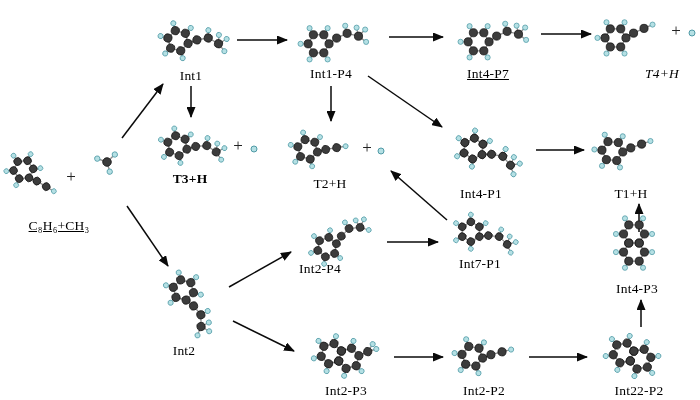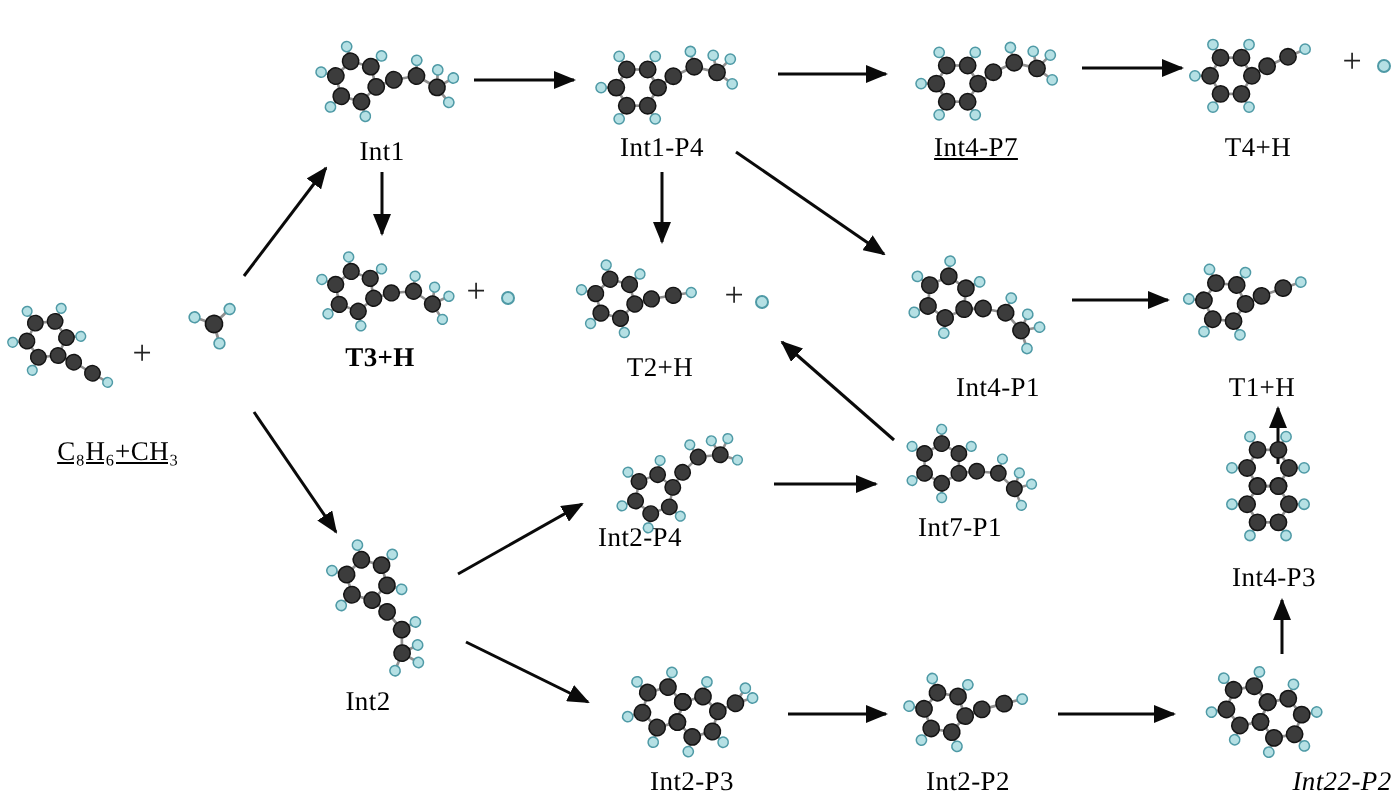--- a/index.html
+++ b/index.html
@@ -678,32 +678,32 @@
           <circle cx="9.599999999999996" cy="-19" r="2.7" fill="#b5e0e4" stroke="#4f9aa6" stroke-width="0.8"></circle>
           <circle cx="26.05448267190434" cy="-9.499999999999993" r="2.7" fill="#b5e0e4" stroke="#4f9aa6" stroke-width="0.8"></circle>
         </g>
       </svg>
     </div>
   <div id="labels">
       <div class="node-label" style="left: 59px; top: 226px; text-decoration: underline;">C₈H₆+CH₃</div>
       <div class="node-label" style="left: 191px; top: 76px; text-align: right;">Int1</div>
       <div class="node-label" style="left: 331px; top: 74px;">Int1-P4</div>
       <div class="node-label" style="left: 488px; top: 74px; text-decoration: underline;">Int4-P7</div>
-      <div class="node-label" style="left: 629px; top: 74px;">T4+H</div>
+      <div class="node-label" style="left: 662px; top: 74px; font-style: italic;">T4+H</div>
       <div class="node-label" style="left: 190px; top: 179px; font-weight: bold;">T3+H</div>
       <div class="node-label" style="left: 330px; top: 184px;">T2+H</div>
-      <div class="node-label" style="left: 481px; top: 194px; margin-left: 18px;">Int4-P1</div>
+      <div class="node-label" style="left: 481px; top: 194px;">Int4-P1</div>
       <div class="node-label" style="left: 631px; top: 194px; text-align: center;">T1+H</div>
       <div class="node-label" style="left: 320px; top: 269px;">Int2-P4</div>
       <div class="node-label" style="left: 480px; top: 264px; text-align: right;">Int7-P1</div>
       <div class="node-label" style="left: 637px; top: 289px;">Int4-P3</div>
       <div class="node-label" style="left: 184px; top: 351px;">Int2</div>
       <div class="node-label" style="left: 346px; top: 391px;">Int2-P3</div>
       <div class="node-label" style="left: 484px; top: 391px;">Int2-P2</div>
-      <div class="node-label" style="left: 671px; top: 391px; font-style: italic;">Int22-P2</div>
+      <div class="node-label" style="left: 639px; top: 391px;">Int22-P2</div>
       <div class="plus" style="left: 71px; top: 177px;">+</div>
       <div class="plus" style="left: 676px; top: 31px;">+</div>
       <div class="plus" style="left: 238px; top: 146px;">+</div>
       <div class="plus" style="left: 367px; top: 148px;">+</div>
       <div class="free-atom" style="left: 692px; top: 33px;"></div>
       <div class="free-atom" style="left: 254px; top: 149px;"></div>
       <div class="free-atom" style="left: 381px; top: 151px;"></div>
     </div>
 </div>
 

